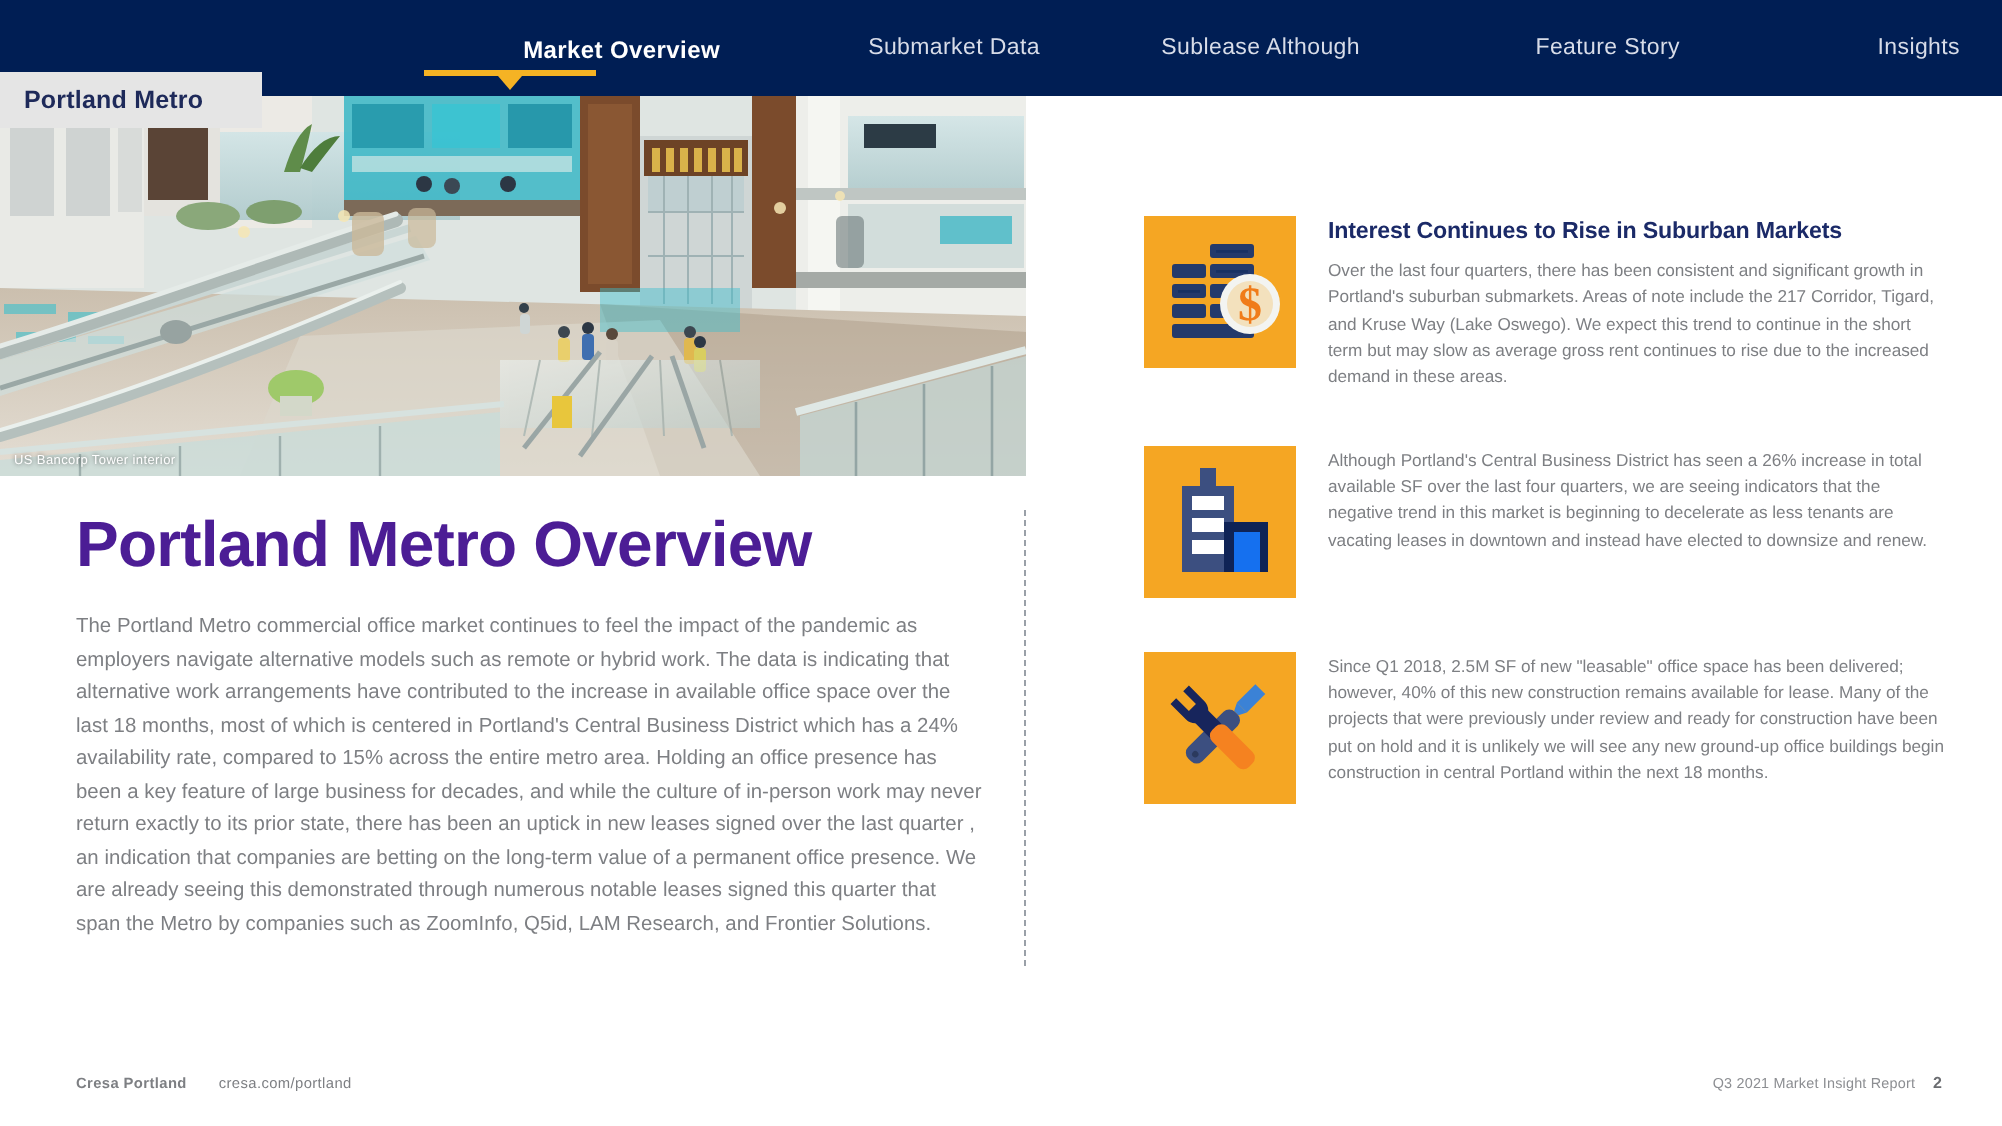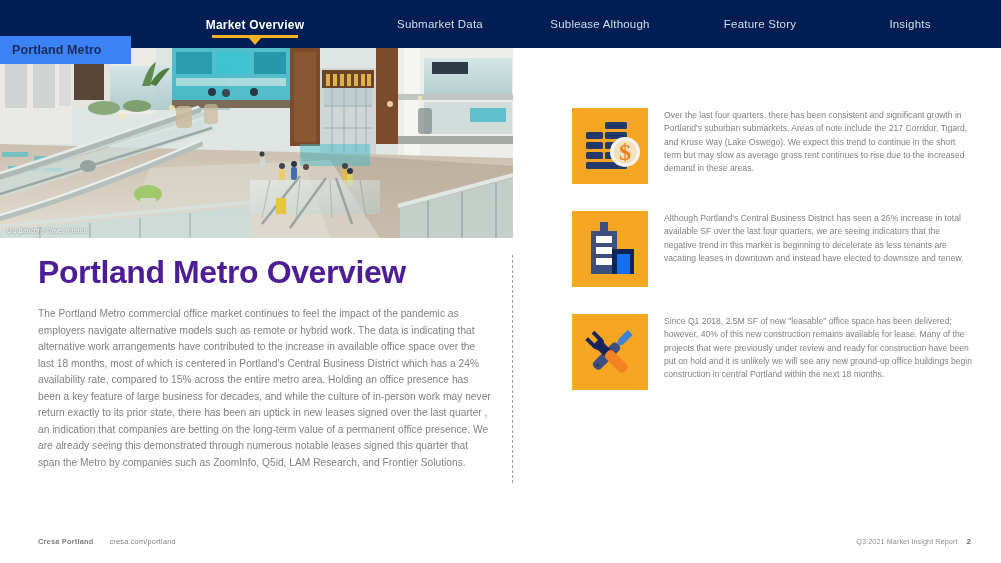--- a/index.html
+++ b/index.html
@@ -29,21 +29,21 @@
     height: 48px;
     display: flex;
     align-items: flex-start;
     padding-top: 18px;
   }
   .nav-item {
     color: #d7dce8;
     font-size: 11.5px;
     letter-spacing: 0.2px;
     position: relative;
-    text-align: center;
+    text-align: right;
     white-space: nowrap;
   }
   .nav-item.w1 { width: 210px; }
   .nav-item.w2 { width: 160px; }
   .nav-item.w3 { width: 160px; }
   .nav-item.w4 { width: 160px; }
   .nav-item.w5 { width: 140px; }
 
   .nav-item.active .nav-label {
     color: #ffffff;
@@ -90,21 +90,21 @@
     letter-spacing: 0.2px;
     text-shadow: 0 0 2px rgba(0,0,0,.6);
   }
 
   .metro-badge {
     position: absolute;
     top: 36px;
     left: 0;
     width: 131px;
     height: 28px;
-    background: #3b82f6;
+    background: #e5e5e5;
     display: flex;
     align-items: center;
     padding-left: 12px;
     z-index: 5;
   }
   .metro-badge span {
     color: #1e2a5a;
     font-weight: bold;
     font-size: 12.5px;
     letter-spacing: 0.1px;
@@ -446,20 +446,21 @@
           <rect x="36" y="17" width="16" height="1.4"></rect>
           <rect x="36" y="27" width="16" height="1.4"></rect>
           <rect x="17" y="37" width="11" height="1.4"></rect>
         </g>
         <circle cx="53" cy="44" r="15" fill="#f3f4f1"></circle>
         <circle cx="53" cy="44" r="11.5" fill="#f5a623" opacity=".25"></circle>
         <text x="53" y="52" font-family="'Liberation Serif', serif" font-size="24" font-weight="bold" fill="#f07c1a" text-anchor="middle">$</text>
       </svg>
     </div>
     <div class="feature-text">
+      <div class="feature-title">Interest Continues to Rise in Suburban Markets</div>
       <div class="feature-body">Over the last four quarters, there has been consistent and significant growth in Portland's suburban submarkets. Areas of note include the 217 Corridor, Tigard, and Kruse Way (Lake Oswego). We expect this trend to continue in the short term but may slow as average gross rent continues to rise due to the increased demand in these areas.</div>
     </div>
   </div>
 
   <div class="feature">
     <div class="feature-icon">
       <svg width="76" height="76" viewBox="0 0 76 76">
         <rect x="0" y="0" width="76" height="76" fill="#f5a623"></rect>
         <rect x="19" y="20" width="26" height="43" fill="#3c4f80"></rect>
         <rect x="28" y="11" width="8" height="10" fill="#3c4f80"></rect>

